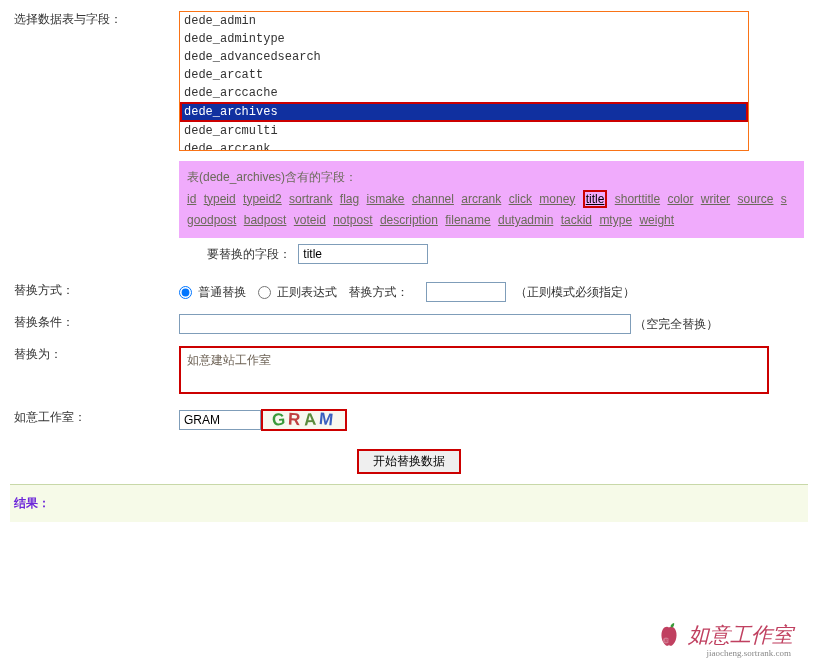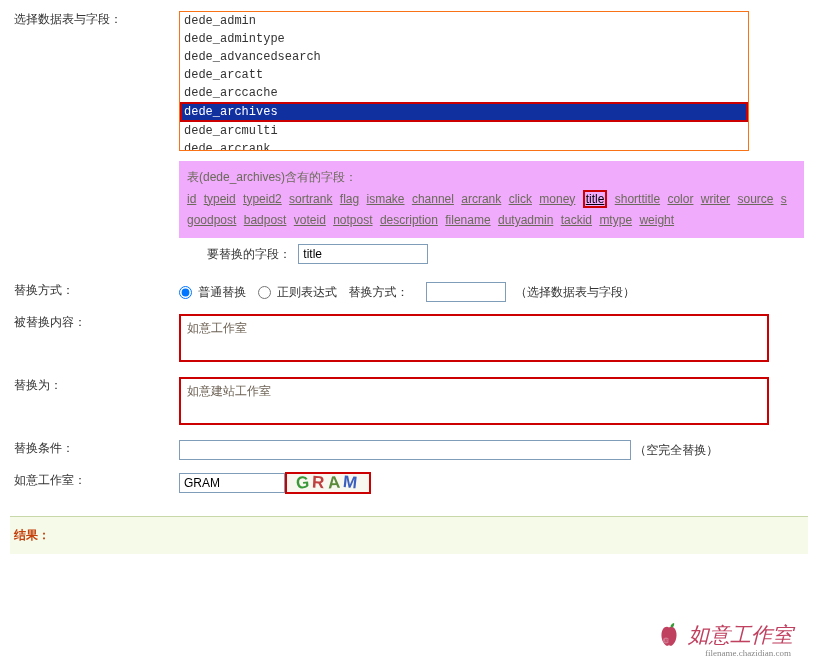--- a/index.html
+++ b/index.html
@@ -20,29 +20,29 @@
     .row-inline { padding: 6px 0; margin-left: 28px; }
     .row-inline label { margin-right: 4px; }
     input[type="text"] { border: 1px solid #7f9db9; padding: 2px 4px; height: 20px; font-family: inherit; font-size: 12px; }
     .field-input { width: 130px; }
     .radio-row input[type="radio"] { vertical-align: middle; margin: 0 3px 0 0; }
     .radio-row span { margin-right: 8px; vertical-align: middle; }
     .key-input { width: 80px; margin: 0 6px; }
     textarea.content-box { width: 590px; height: 48px; border: 2px solid #cc0000; padding: 4px 6px; font-family: inherit; font-size: 12px; resize: none; color: #6d6255; }
     .cond-input { width: 452px; }
     .captcha-wrap { display: flex; align-items: center; }
-    .captcha-input { width: 106px; border: 2px solid #cc0000; height: 22px; }
+    .captcha-input { width: 82px; border: 2px solid #cc0000; height: 22px; }
     .captcha-img { width: 86px; height: 22px; border: 2px solid #cc0000; margin-left: 0; display: flex; align-items: center; justify-content: center; font-family: Arial, sans-serif; font-size: 17px; font-weight: bold; letter-spacing: 3px; background: #f8f8f0; }
     .captcha-img span:nth-child(1){ color: #3a9a3a; transform: rotate(-5deg); display:inline-block;}
     .captcha-img span:nth-child(2){ color: #c04040; transform: rotate(3deg); display:inline-block;}
     .captcha-img span:nth-child(3){ color: #5a8a3a; transform: rotate(-4deg); display:inline-block;}
     .captcha-img span:nth-child(4){ color: #3a5fbf; transform: rotate(6deg); display:inline-block;}
     .btn-row { text-align: center; padding: 12px 0 8px 0; }
     .btn { padding: 2px 14px; border: 2px solid #cc0000; background: #efefef; cursor: pointer; font-family: inherit; font-size: 12px; }
-    .result-row { padding: 10px 4px; font-weight: bold; border-top: 1px solid #c8d8a8; background: #f6fae8; margin-top: 16px; color: #c2410c;}
+    .result-row { padding: 10px 4px; font-weight: bold; border-top: 1px solid #c8d8a8; background: #f6fae8; margin-top: 2px; color: #6d28d9;}
     .watermark { position: absolute; right: 25px; bottom: 10px; font-size: 21px; color: #c04060; font-style: italic; font-family: "KaiTi", serif; pointer-events:none; display:flex; align-items:center; gap:4px;}
     .watermark .sub { font-size: 9px; font-style: normal; color:#888; position:absolute; bottom:-8px; right:2px; }
     .apple-icon { width: 30px; height: 30px; display:inline-block; position:relative;}
     .apple-icon svg { width:100%; height:100%; }
     ::-webkit-scrollbar { width: 16px; }
     ::-webkit-scrollbar-track { background: #f0f0f0; border: 1px solid #ccc;}
     ::-webkit-scrollbar-thumb { background: #c8c8c8; border: 1px solid #888;}
     ::-webkit-scrollbar-button { background: #e0e0e0; border: 1px solid #888; height:16px;}
   </style>
 </head>
@@ -82,43 +82,37 @@
 
     <tr>
       <td class="label">替换方式：</td>
       <td class="radio-row">
         <input type="radio" name="mode" checked="" style="">
         <span>普通替换</span>
         <input type="radio" name="mode" style="">
         <span>正则表达式</span>
         <span>替换方式：</span>
         <input type="text" class="key-input" value="" style="">
-        <span>（选择数据表与字段）</span>
+        <span>（正则模式必须指定）</span>
       </td>
     </tr>
 
+
     <tr>
-      <td class="label">被替换内容：</td>
+      <td class="label">替换条件：</td>
       <td>
-        <textarea class="content-box" id="ta1" style="">如意工作室</textarea>
+        <input type="text" class="cond-input" value="" style="">
+        <span>（空完全替换）</span>
       </td>
     </tr>
 
     <tr>
       <td class="label">替换为：</td>
       <td>
         <textarea class="content-box" id="ta2" style="">如意建站工作室</textarea>
-      </td>
-    </tr>
-
-    <tr>
-      <td class="label">替换条件：</td>
-      <td>
-        <input type="text" class="cond-input" value="" style="">
-        <span>（空完全替换）</span>
       </td>
     </tr>
 
     <tr>
       <td class="label">如意工作室：</td>
       <td>
         <div class="captcha-wrap">
           <input type="text" class="captcha-input" value="GRAM" style="">
           <div class="captcha-img" id="captcha-img">
                 <span>G</span>
@@ -126,28 +120,31 @@
                 <span>A</span>
                 <span>M</span>
               </div>
         </div>
       </td>
     </tr>
 
   </tbody>
     </table>
 
+  <div class="btn-row">
+    <button class="btn">开始替换数据</button>
+  </div>
 
   <div class="result-row">结果：</div>
 </div>
 
 <div class="watermark">
   <span class="apple-icon">
     <svg viewBox="0 0 100 100">
         <path d="M70 30c-5-8-15-10-20-5-5-5-15-3-20 5-10 15-5 45 10 55 5 3 10 0 10-3 0 3 5 6 10 3 15-10 20-40 10-55z" fill="#c04060"></path>
         <path d="M55 20c3-8 12-10 12-10s2 10-5 14c-5 3-7-4-7-4z" fill="#3a9a3a"></path>
         <circle cx="40" cy="68" r="10" fill="#fff" opacity="0.3"></circle>
         <text x="35" y="73" font-size="13" fill="#c04060" font-weight="bold">RY</text>
       </svg>
   </span>
   <span>如意工作室</span>
-  <span class="sub">filename.chazidian.com</span>
+  <span class="sub">jiaocheng.sortrank.com</span>
 </div>
 
 </body></html>

